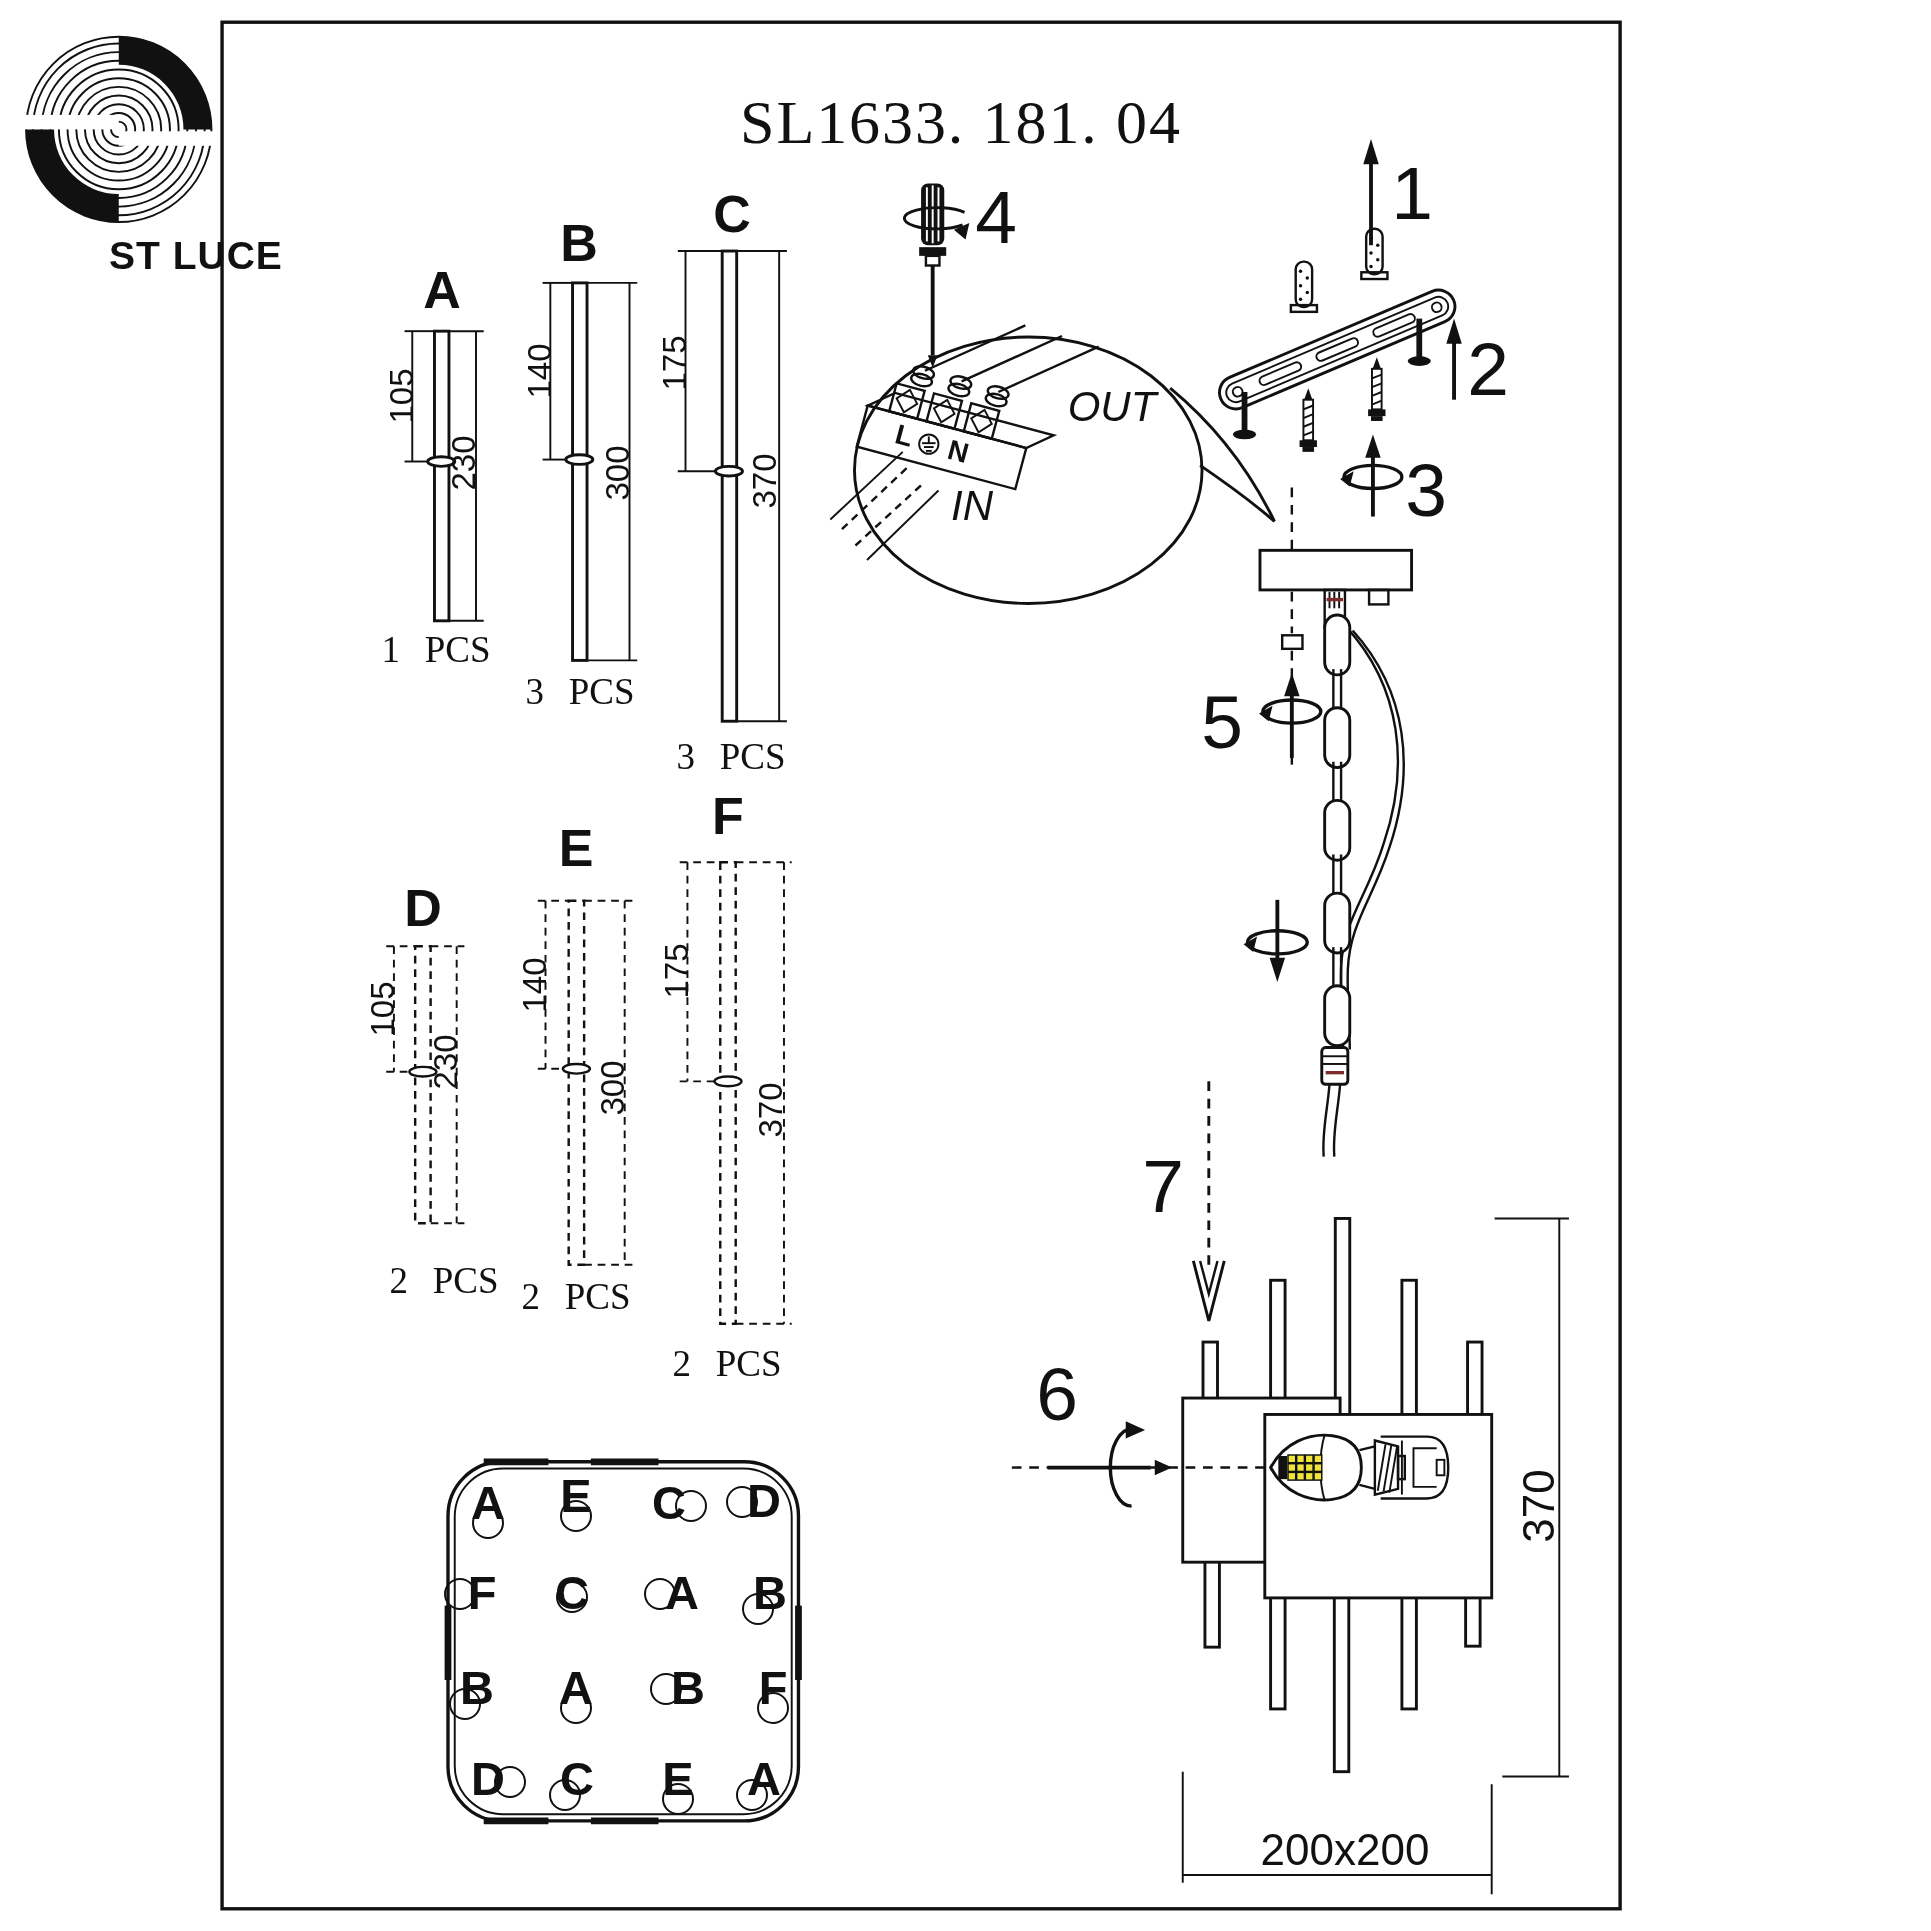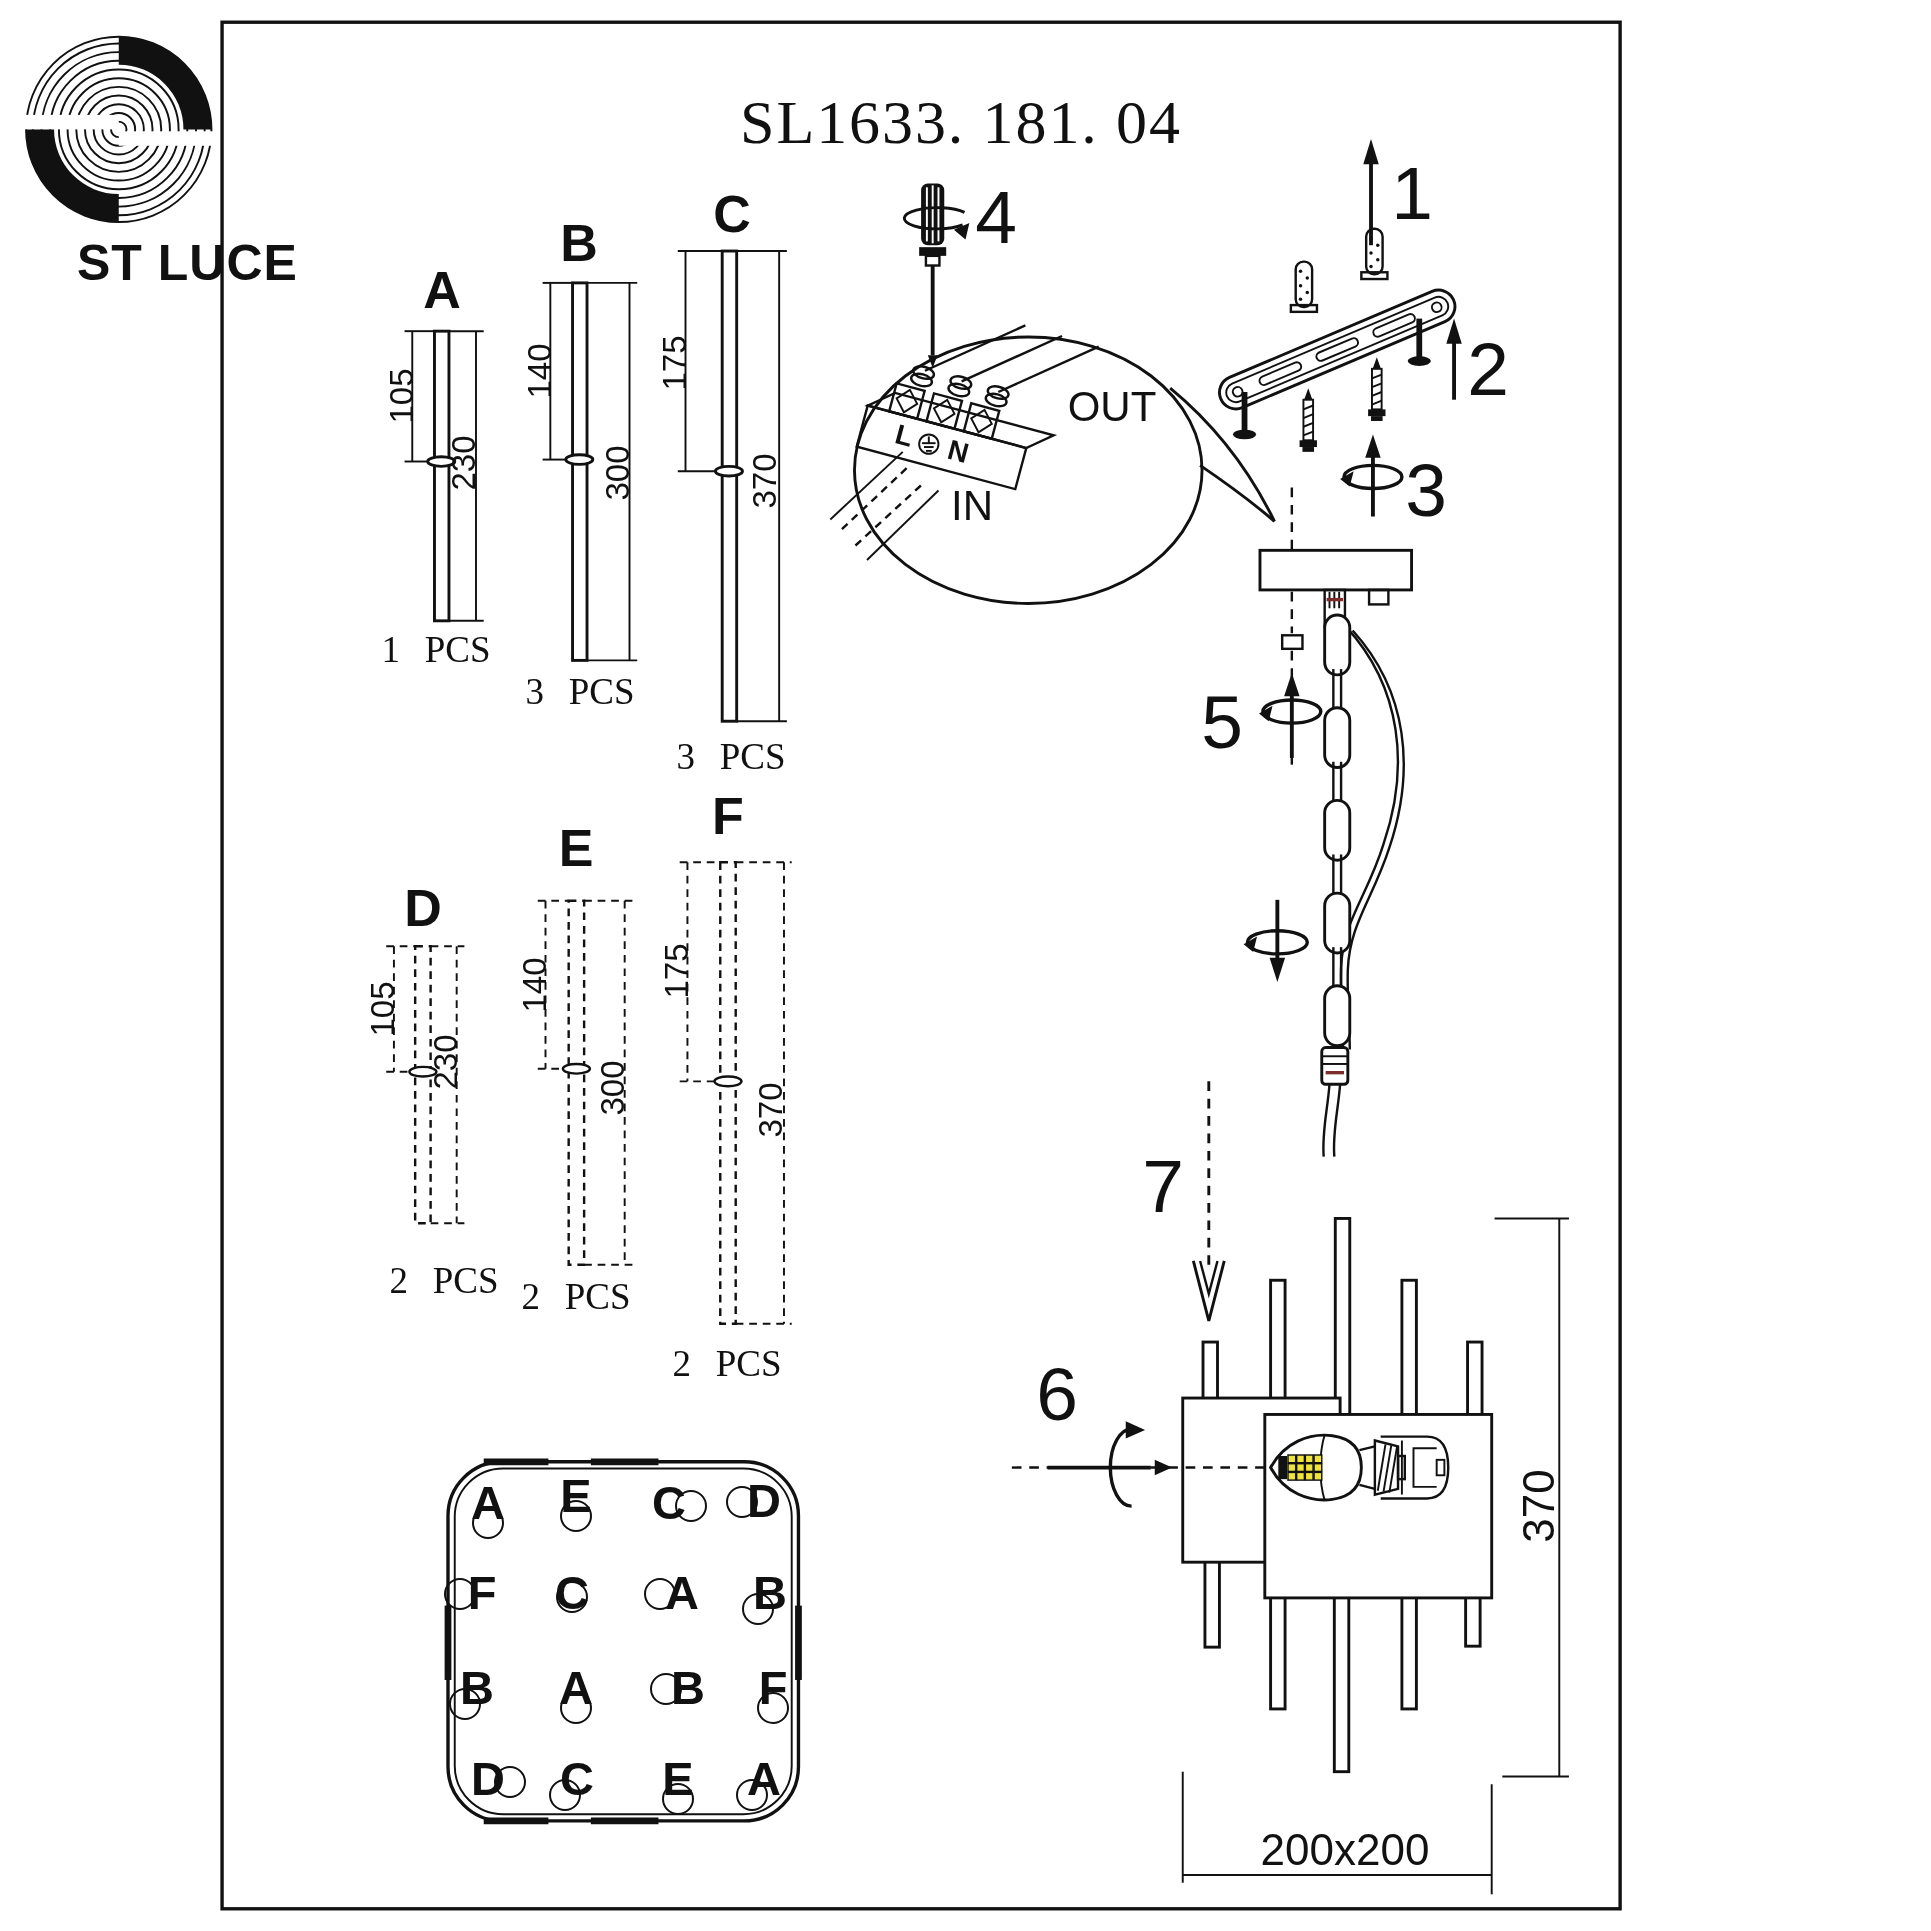--- a/index.html
+++ b/index.html
@@ -4,28 +4,28 @@
 <style>
   html,body{margin:0;padding:0;}
   body{width:1931px;height:1931px;position:relative;background:#fff;
        font-family:"Liberation Sans",sans-serif;color:#111;overflow:hidden;}
   svg.overlay{position:absolute;left:0;top:0;z-index:1;}
   .t{position:absolute;z-index:2;color:#111;white-space:nowrap;}
   .ct{transform:translate(-50%,-50%);}
   .ct-rot{transform:translate(-50%,-50%) rotate(-90deg);}
   .ct-r15{transform:translate(-50%,-50%) rotate(15deg);}
   .title{font-family:"Liberation Serif",serif;font-size:62px;letter-spacing:1.9px;}
-  .brand{font-size:50px;font-weight:700;letter-spacing:1px;}
+  .brand{font-size:39px;font-weight:700;letter-spacing:1px;margin-left:32px;}
   .part-id{font-size:52px;font-weight:600;}
   .dim{font-size:33px;}
   .dim-lg{font-size:44px;}
   .pcs{font-family:"Liberation Serif",serif;font-size:37px;word-spacing:15.4px;}
   .step{font-size:75px;}
   .wire-lbl{font-size:28px;font-weight:700;}
-  .io-lbl{font-size:42px;}
+  .io-lbl{font-size:42px;font-style:italic;}
   .cell{width:62px;height:62px;}
   .cl{position:absolute;left:50%;top:50%;transform:translate(-50%,-50%);
       font-size:47px;font-weight:700;}
   .cc{position:absolute;width:28px;height:28px;border:2.9px solid #111;
       border-radius:50%;transform:translate(-50%,-50%);}
   .v-b{left:50%;top:84%}.v-bl{left:30%;top:78%}.v-l{left:14%;top:54%}
   .v-r{left:86%;top:56%}.v-c{left:50%;top:58%}
 </style>
 </head>
 <body>

